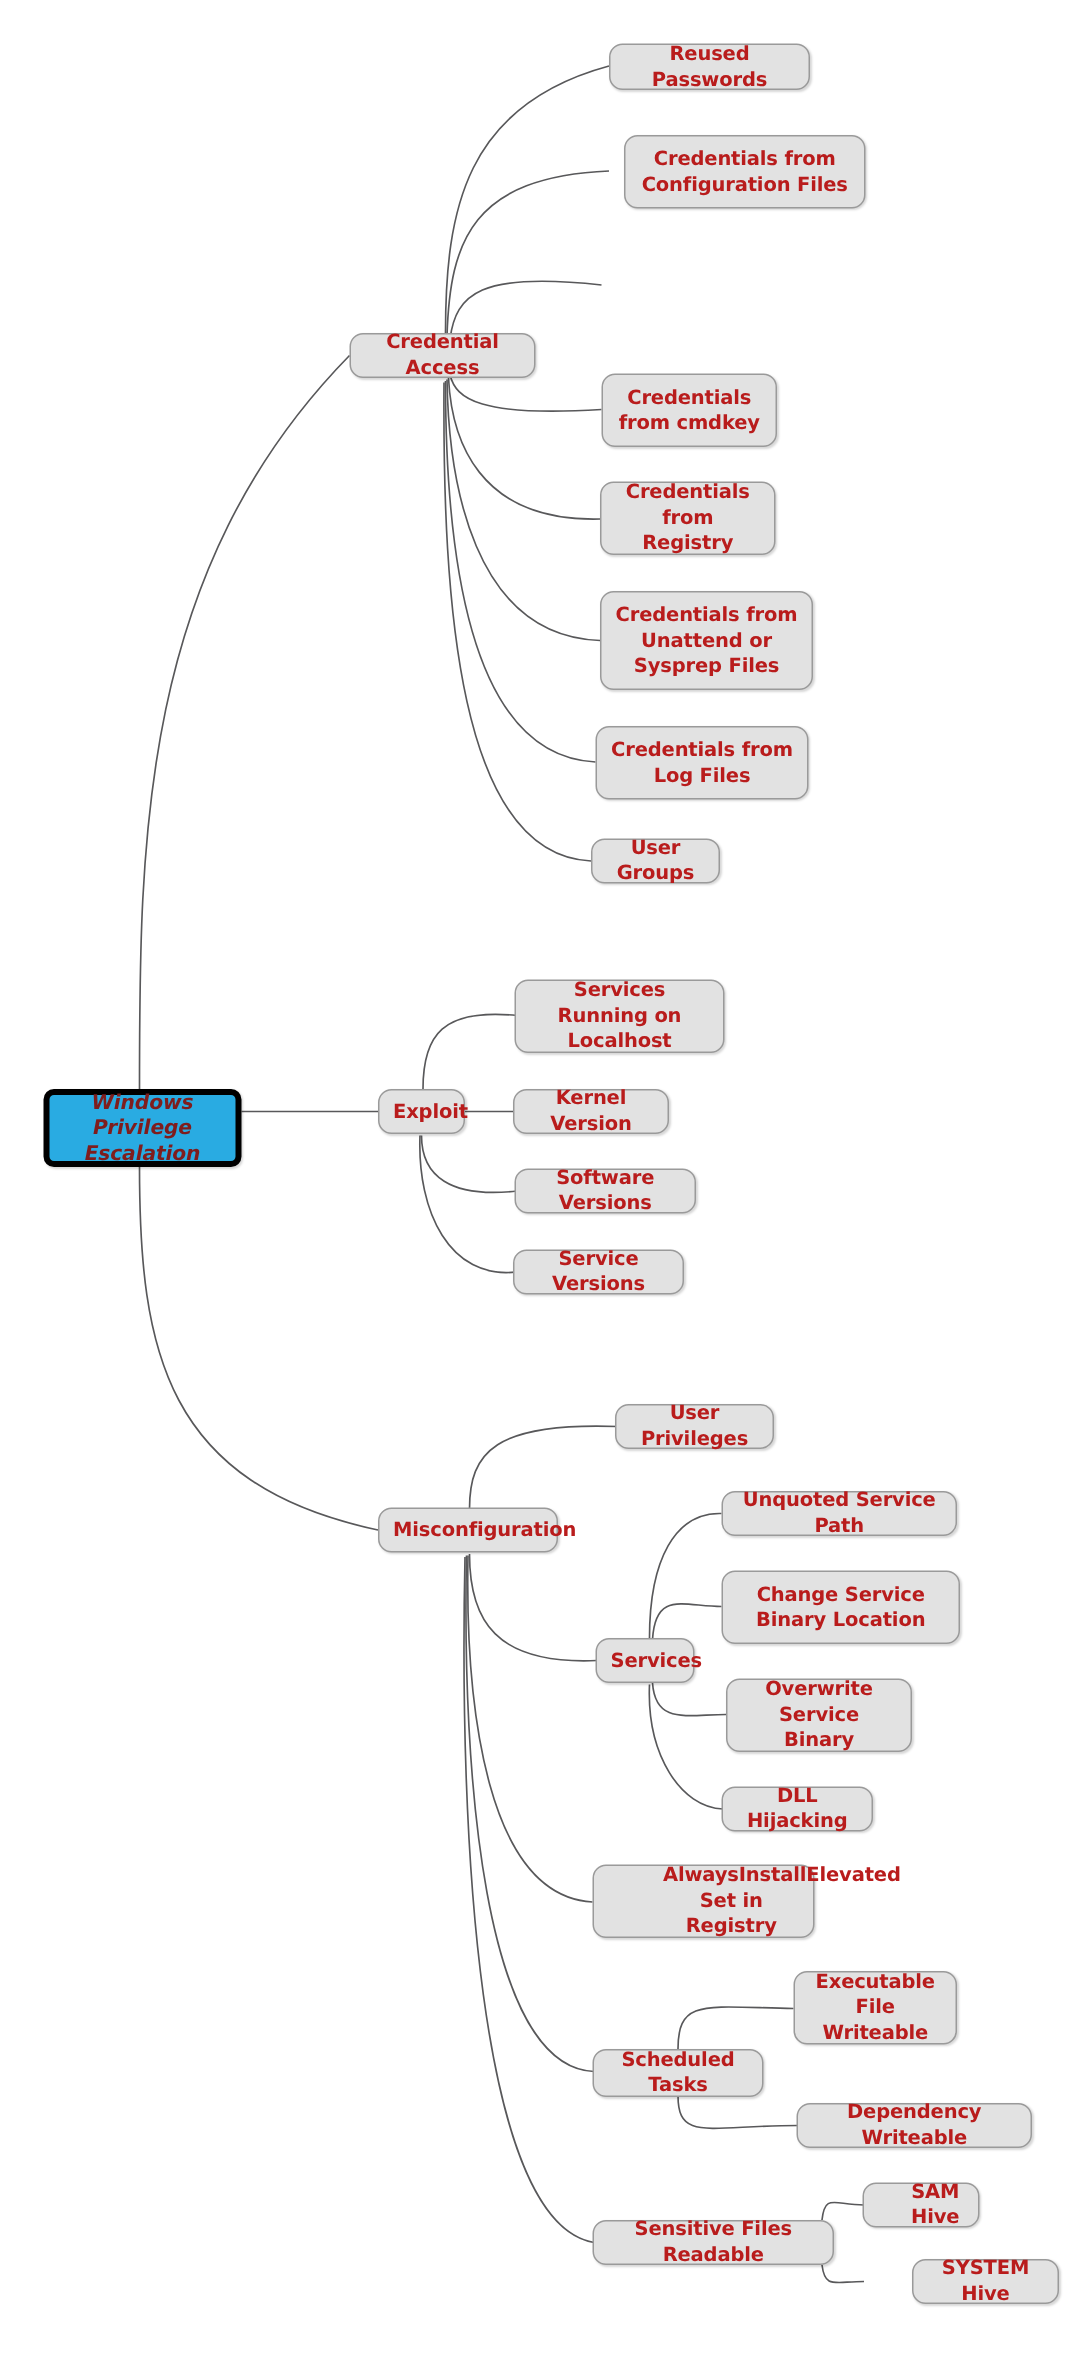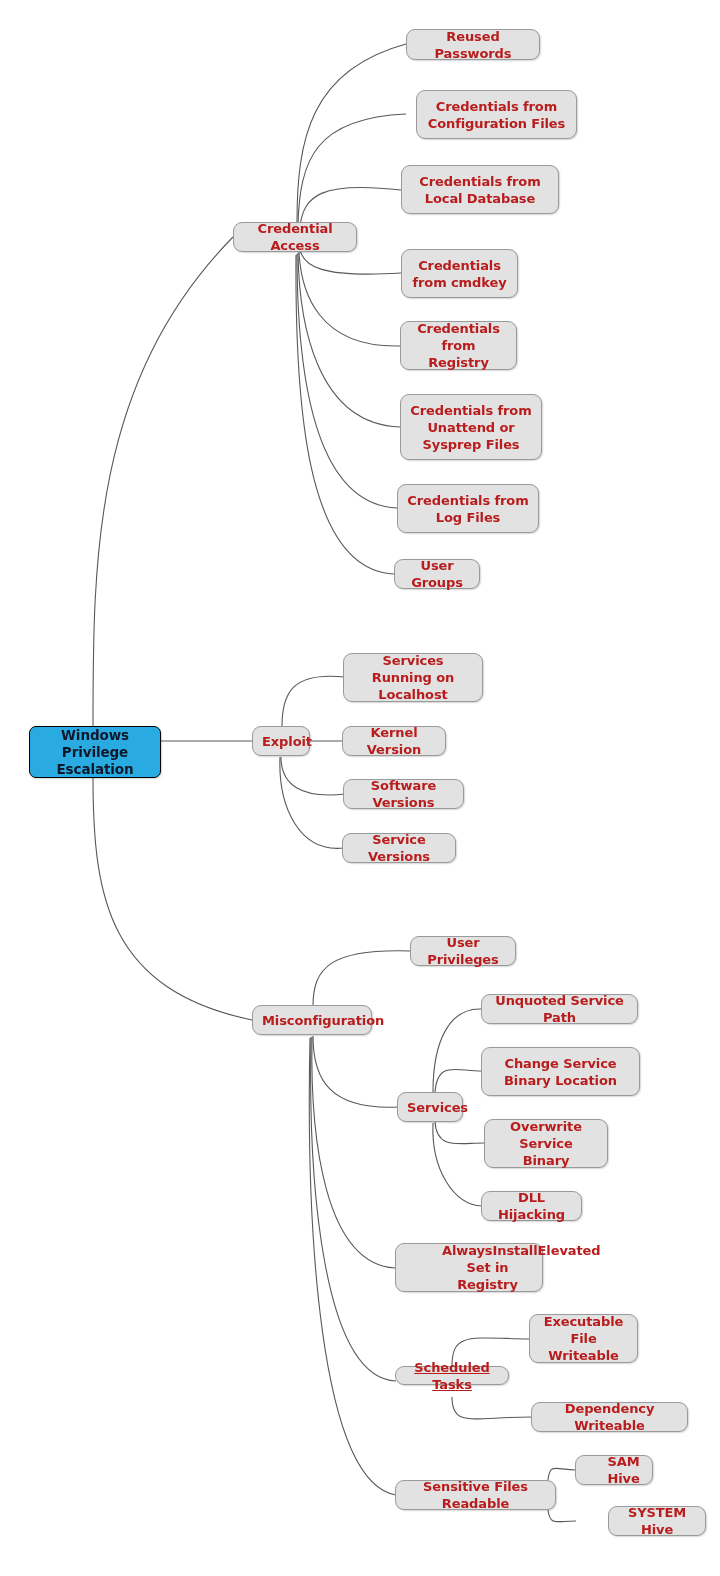--- a/index.html
+++ b/index.html
@@ -39,24 +39,25 @@
     color: #b91c1c;
     font-weight: bold;
     font-size: 13px;
     line-height: 17px;
     padding: 2px 9px;
     box-shadow: 1px 1px 1.5px rgba(0,0,0,0.16);
     letter-spacing: -0.1px;
   }
   .node.root {
     background: #29abe2;
-    border: 1px solid #000000;
-    color: #0f172a;
+    border: 4px solid #000000;
+    color: #7f1d1d;
     border-radius: 7px;
     font-size: 13.5px;
+    font-style: italic;
   }
   .node-label {
     display: block;
     width: 100%;
   }
 </style>
 </head>
 <body>
 
 <div id="mindmap">
@@ -114,23 +115,20 @@
   <div class="node" style="left:252px; top:1005px; width:120px; height:30px;">
     <span class="node-label">Misconfiguration</span>
   </div>
 
   <div class="node" style="left:406px; top:29px; width:134px; height:31px;">
     <span class="node-label">Reused Passwords</span>
   </div>
   <div class="node" style="left:392px; top:90px; width:161px; height:49px;margin-left:24px;">
     <span class="node-label">Credentials from Configuration Files</span>
   </div>
-  <div class="node" style="left:401px; top:165px; width:158px; height:49px;">
-    <span class="node-label">Credentials from Local Database</span>
-  </div>
   <div class="node" style="left:401px; top:249px; width:117px; height:49px;">
     <span class="node-label">Credentials from cmdkey</span>
   </div>
   <div class="node" style="left:400px; top:321px; width:117px; height:49px;">
     <span class="node-label">Credentials from Registry</span>
   </div>
   <div class="node" style="left:397px; top:484px; width:142px; height:49px;">
     <span class="node-label">Credentials from Log Files</span>
   </div>
   <div class="node" style="left:400px; top:394px; width:142px; height:66px;">
@@ -155,21 +153,21 @@
 
   <div class="node" style="left:410px; top:936px; width:106px; height:30px;">
     <span class="node-label">User Privileges</span>
   </div>
   <div class="node" style="left:397px; top:1092px; width:66px; height:30px;">
     <span class="node-label">Services</span>
   </div>
   <div class="node" style="left:395px; top:1243px; width:148px; height:49px;padding-left:46px;">
     <span class="node-label">AlwaysInstallElevated Set in Registry</span>
   </div>
-  <div class="node" style="left:395px; top:1366px; width:114px; height:19px;text-decoration:underline;">
+  <div class="node" style="left:395px; top:1366px; width:114px; height:32px;">
     <span class="node-label">Scheduled Tasks</span>
   </div>
   <div class="node" style="left:395px; top:1480px; width:161px; height:30px;">
     <span class="node-label">Sensitive Files Readable</span>
   </div>
 
   <div class="node" style="left:481px; top:994px; width:157px; height:30px;">
     <span class="node-label">Unquoted Service Path</span>
   </div>
   <div class="node" style="left:481px; top:1047px; width:159px; height:49px;">

